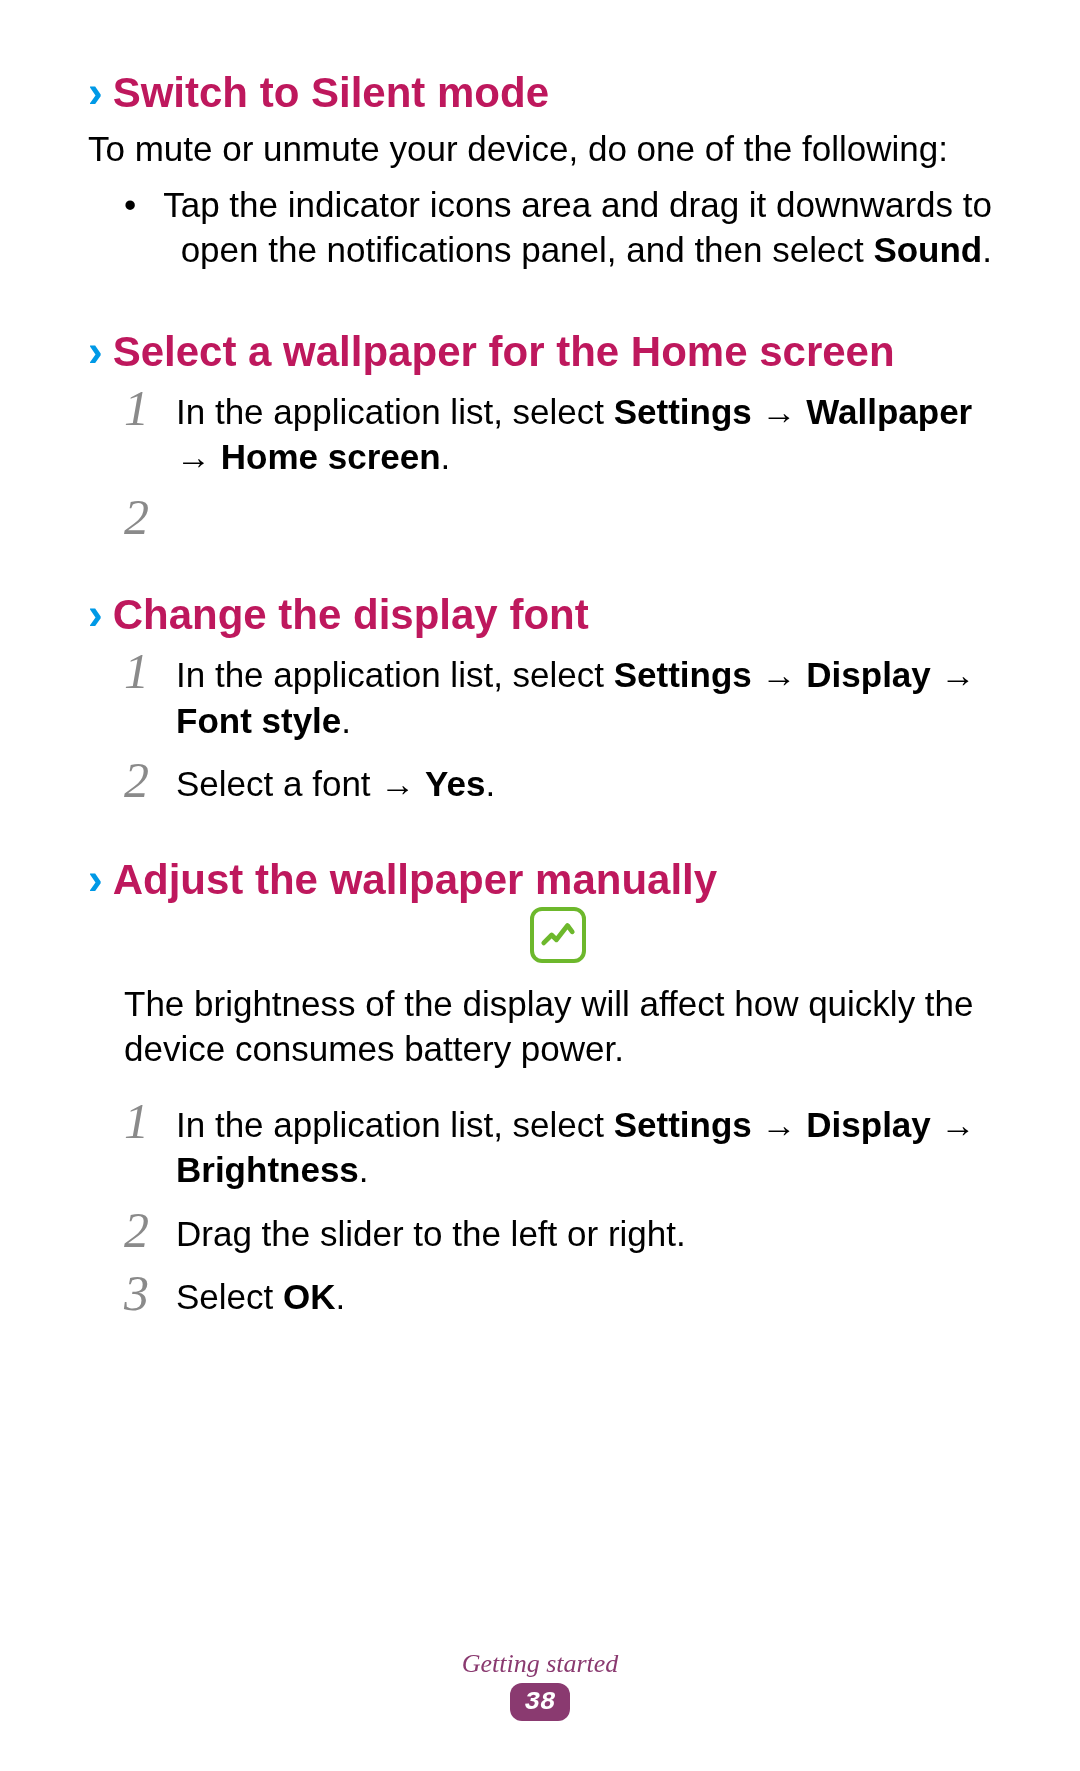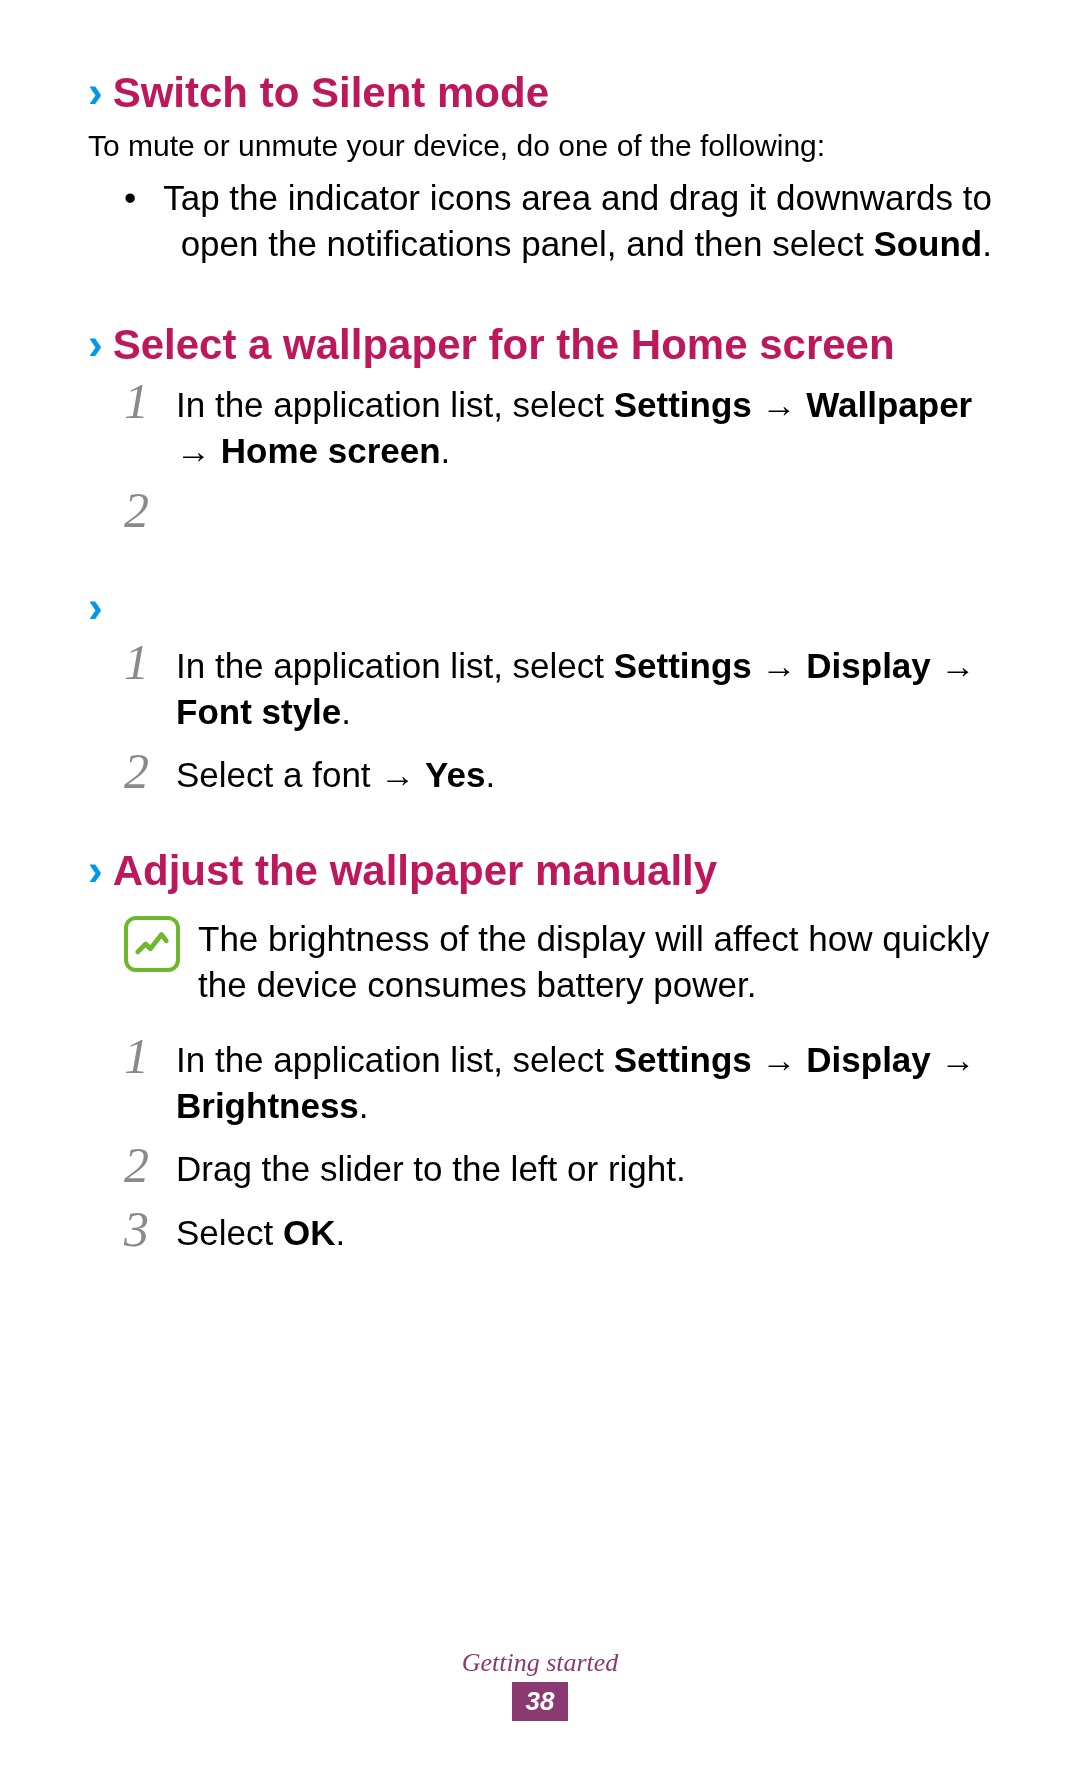--- a/index.html
+++ b/index.html
@@ -28,21 +28,21 @@
     line-height: 1;
     font-family: Arial, sans-serif;
   }
   .section-title {
     font-size: 42px;
     font-weight: 700;
     color: #be185d;
     line-height: 1.1;
   }
   .intro-text {
-    font-size: 30px;
+    font-size: 35px;
     line-height: 1.3;
     margin-top: 10px;
     font-weight: 400;
   }
   .bullet-list {
     margin-top: 10px;
     padding-left: 36px;
   }
   .bullet-item {
     font-size: 35px;
@@ -99,24 +99,25 @@
     border-radius: 4px;
     align-items: center;
     justify-content: center;
     margin: 0 2px;
     position: relative;
     top: -2px;
   }
   .inline-icon svg { width: 26px; height: 26px; }
   .note-block {
     display: flex;
-    align-items: flex-start;
+    align-items: center;
     gap: 18px;
-    margin-top: 22px;
+    margin-top: 4px;
     padding-left: 36px;
+    flex-direction: column;
   }
   .note-icon {
     width: 56px;
     height: 56px;
     border: 4px solid #6db82c;
     border-radius: 12px;
     display: flex;
     align-items: center;
     justify-content: center;
     flex-shrink: 0;
@@ -142,24 +143,24 @@
     color: #8a3a70;
     margin-top: 36px;
   }
   .page-number-box {
     display: inline-block;
     background: #8a3a70;
     color: #fff;
     font-weight: 700;
     font-size: 26px;
     padding: 4px 14px;
-    border-radius: 0;
+    border-radius: 12px;
     margin-top: 4px;
     font-style: italic;
-    font-family: Liberation Sans, sans-serif;
+    font-family: Liberation Mono, monospace;
   }
 </style>
 </head>
 <body>
 
 <div class="page">
 
   <div class="section-header">
     <span class="chevron">›</span>
     <span class="section-title">Switch to Silent mode</span>
@@ -186,20 +187,21 @@
     </div>
     <div class="numbered-item">
       <span class="num">2</span>
     </div>
   </div>
 
   <div class="spacer-md"></div>
 
   <div class="section-header">
     <span class="chevron">›</span>
+    <span class="section-title">Change the display font</span>
   </div>
   <div class="numbered-list">
     <div class="numbered-item">
       <span class="num">1</span>
       <span class="num-text">
         <span>In the application list, select </span><span class="bold">Settings</span><span class="arrow"> → </span><span class="bold">Display</span><span class="arrow"> → </span><span class="bold">Font style</span><span>.</span>
       </span>
     </div>
     <div class="numbered-item">
       <span class="num">2</span>

